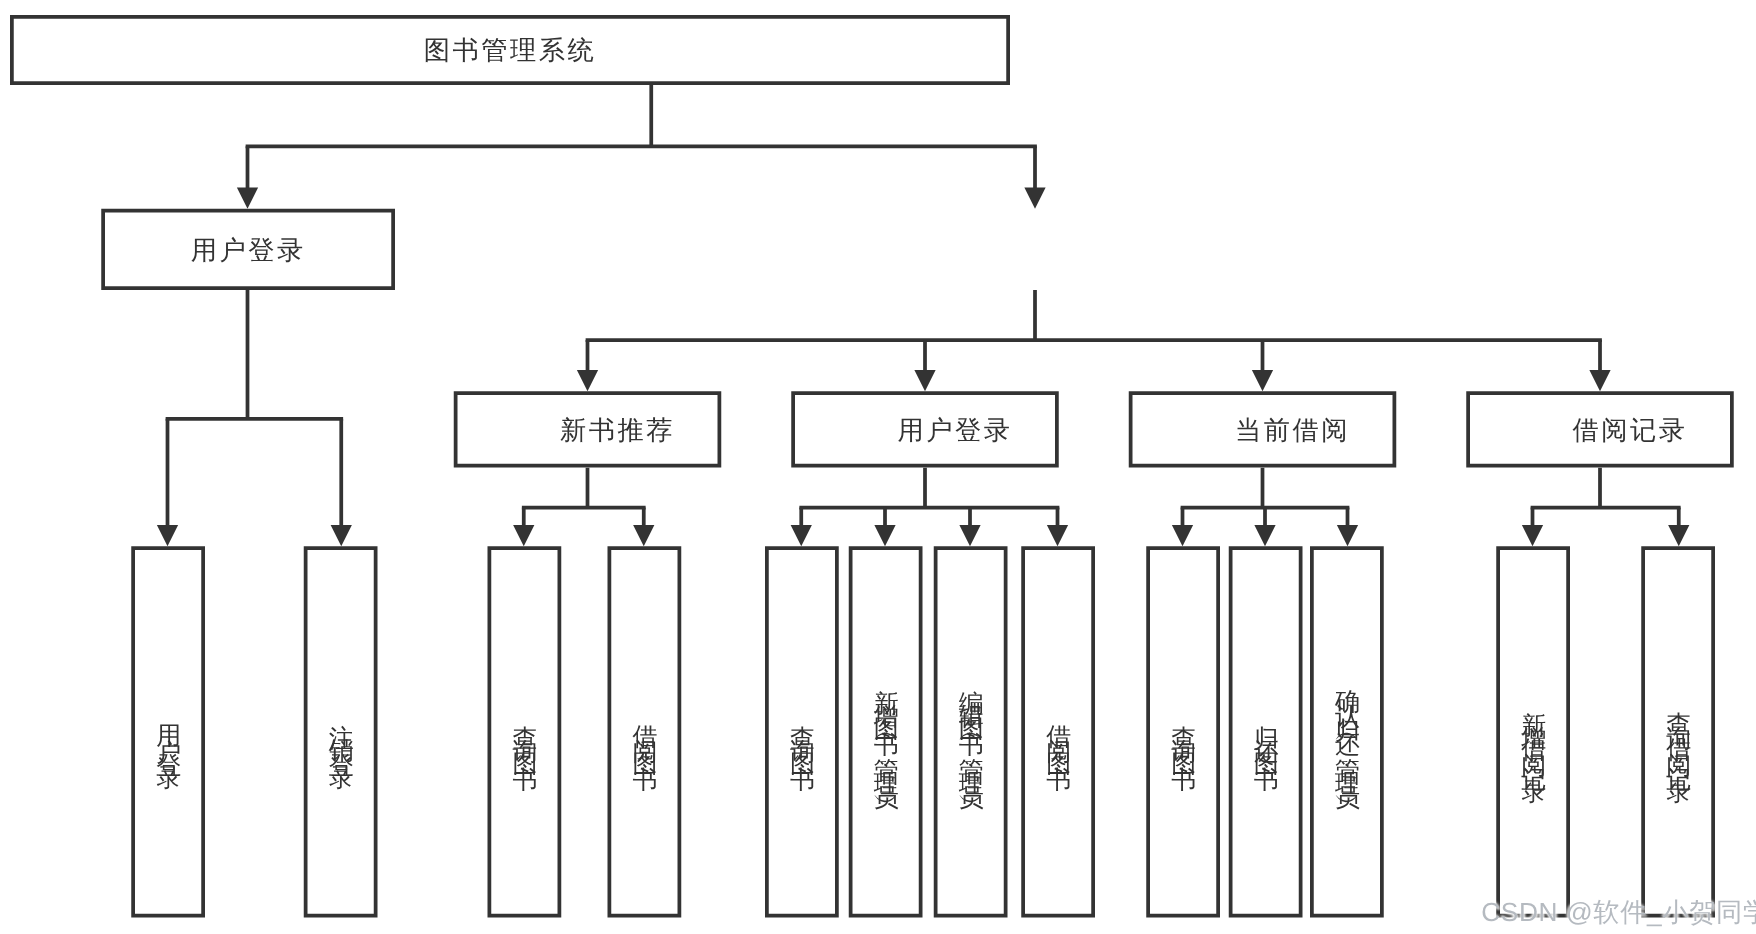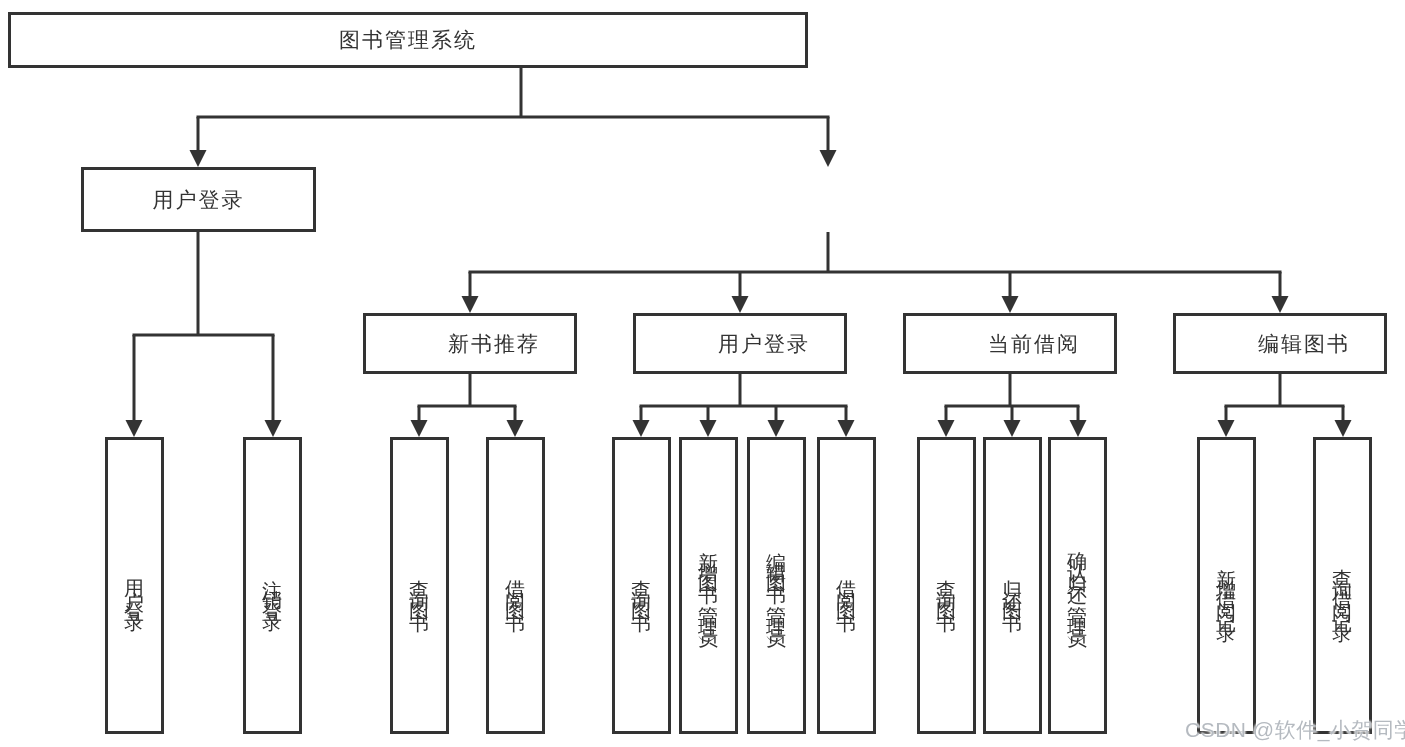--- a/index.html
+++ b/index.html
@@ -98,21 +98,21 @@
   <div class="box lv3" style="left:363px">
     <span class="hlabel">新书推荐</span>
   </div>
   <div class="box lv3" style="left:633px">
     <span class="hlabel">用户登录</span>
   </div>
   <div class="box lv3" style="left:903px">
     <span class="hlabel">当前借阅</span>
   </div>
   <div class="box lv3" style="left:1173px">
-    <span class="hlabel">编辑图书</span>
+    <span class="hlabel">借阅记录</span>
   </div>
 
   <div class="box leaf" style="left:105px">
     <span class="vtext">用户登录</span>
   </div>
   <div class="box leaf" style="left:243px">
     <span class="vtext">注销登录</span>
   </div>
   <div class="box leaf" style="left:390px">
     <span class="vtext">查询图书</span>

